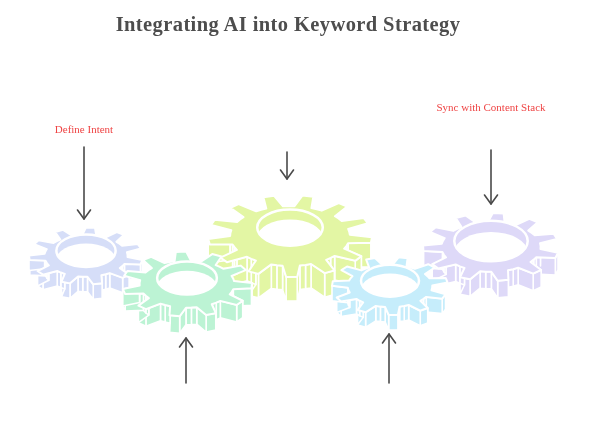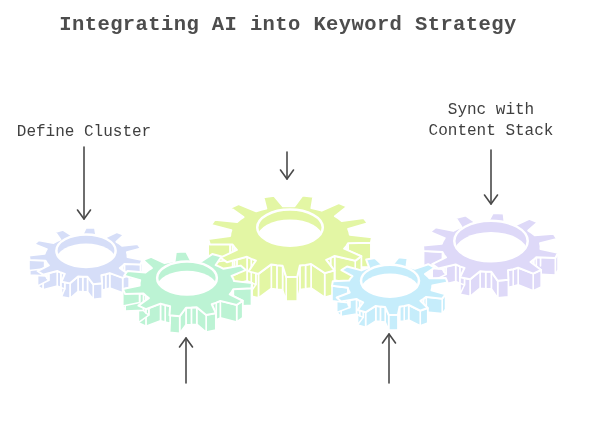--- a/index.html
+++ b/index.html
@@ -1,37 +1,37 @@
 <!DOCTYPE html>
 <html><head>
 <meta charset="utf-8">
 <style>
   html,body{margin:0;padding:0;background:#ffffff;}
   .canvas{
     position:relative;
     width:602px;height:397px;
     background:#ffffff;
     overflow:hidden;
-    font-family:Liberation Mono, monospace;
+    font-family:Liberation Serif, serif;
   }
   .title{
     position:absolute;
     left:-13px;top:13px;width:602px;
     text-align:center;
     font-size:20.5px;
     font-weight:bold;
     letter-spacing:0.4px;
     color:#4d4d4d;
   }
   .label{
     position:absolute;
     text-align:center;
-    font-size:16px;
+    font-size:11px;
     line-height:1.32;
-    color:#404040;
+    color:#ef4444;
   }
   #diagram{position:absolute;left:0;top:0;}
 </style>
 </head>
 <body>
 
 <div class="canvas">
 
   <div class="title">Integrating AI into Keyword Strategy</div>
 
@@ -254,16 +254,16 @@
       <g stroke="#4a4a4a" stroke-width="1.6" fill="none" stroke-linecap="round" stroke-linejoin="round">
         <line x1="186" y1="383" x2="186" y2="338"></line>
         <path d="M179.5,347 L186,338 L192.5,347"></path>
       </g>
       <g stroke="#4a4a4a" stroke-width="1.6" fill="none" stroke-linecap="round" stroke-linejoin="round">
         <line x1="389" y1="383" x2="389" y2="334"></line>
         <path d="M382.5,343 L389,334 L395.5,343"></path>
       </g>
     </svg>
 
-  <div class="label" style="left:14px;  top:122px; width:140px;">Define Cluster</div>
+  <div class="label" style="left:14px;  top:122px; width:140px;">Define Intent</div>
   <div class="label" style="left:416px; top:100px; width:150px;">Sync with Content Stack</div>
 
 </div>
 
 </body></html>

